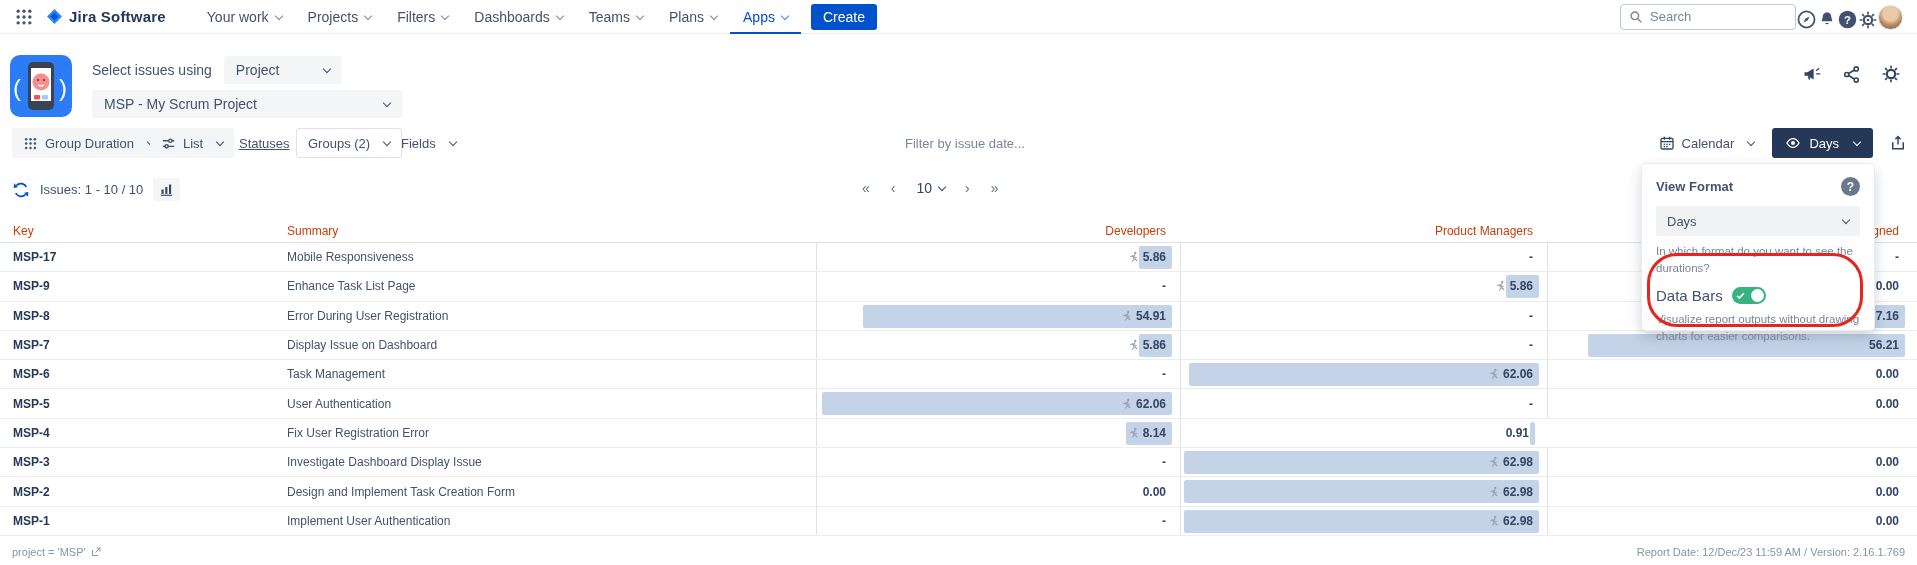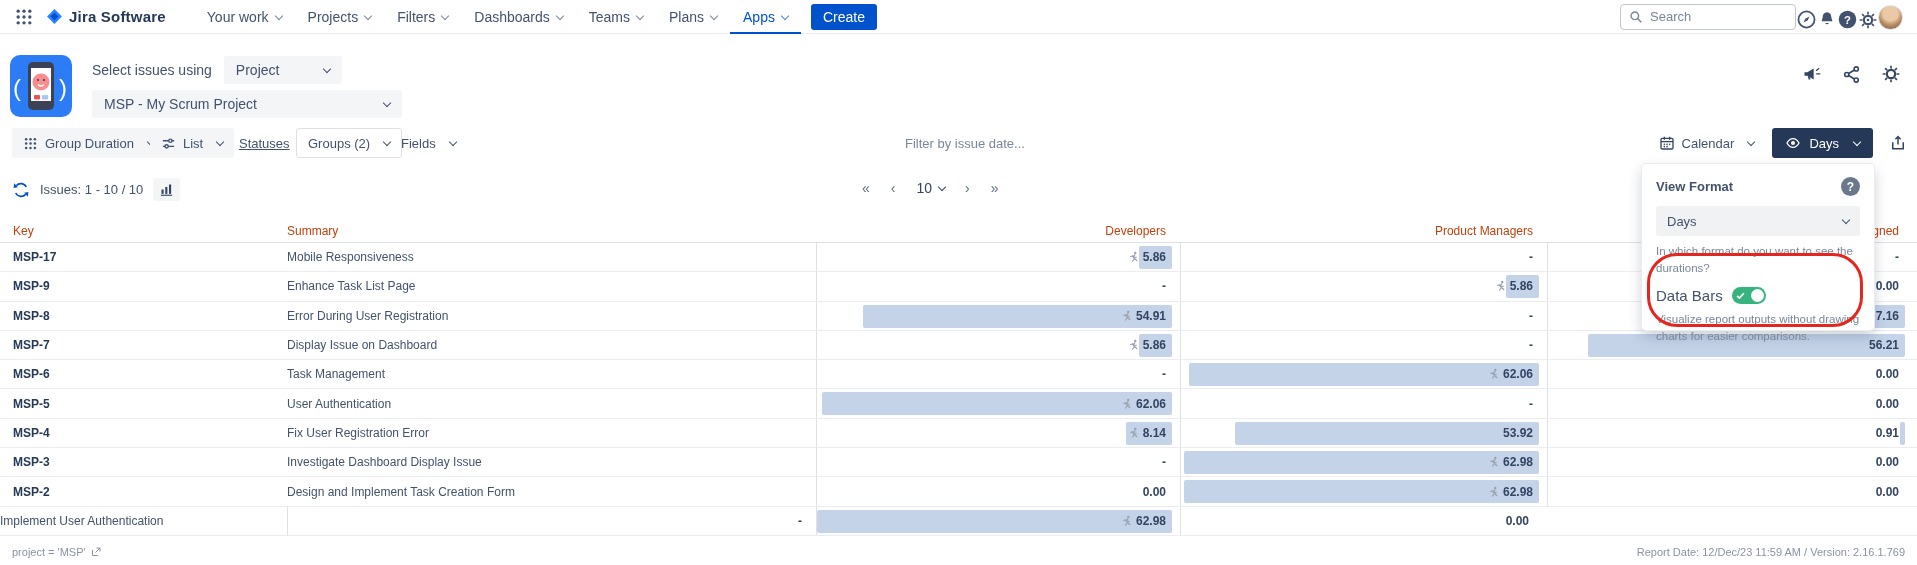--- a/index.html
+++ b/index.html
@@ -579,26 +579,20 @@
                 <g stroke="currentColor" stroke-width="2.4" fill="none" stroke-linecap="round">
                   <path d="M13.5 8 L10 11.5 L13 15 L9 20"></path>
                   <path d="M10 11.5 L16.5 13"></path>
                   <path d="M13 15 L17.5 19"></path>
                   <path d="M9.5 9.5 L5.5 11"></path>
                 </g>
               </svg>
               <span>8.14</span>
             </span>
           </div>
-          <div class="cell num product_managers">
-            <span class="bar" style="width:304px"></span>
-            <span class="val">
-              <span>53.92</span>
-            </span>
-          </div>
           <div class="cell num unassigned">
             <span class="bar" style="width:5px"></span>
             <span class="val">
               <span>0.91</span>
             </span>
           </div>
         </div>
         <div class="trow">
           <div class="cell key">MSP-3</div>
           <div class="cell summary">Investigate Dashboard Display Issue</div>
@@ -651,20 +645,21 @@
               <span>62.98</span>
             </span>
           </div>
           <div class="cell num unassigned">
             <span class="val">
               <span>0.00</span>
             </span>
           </div>
         </div>
         <div class="trow">
+          <div class="cell key">MSP-1</div>
           <div class="cell summary">Implement User Authentication</div>
           <div class="cell num developers">
             <span class="val">
               <span>-</span>
             </span>
           </div>
           <div class="cell num product_managers">
             <span class="bar" style="width:355px"></span>
             <span class="val">
               <svg class="runner" viewBox="0 0 24 24">

